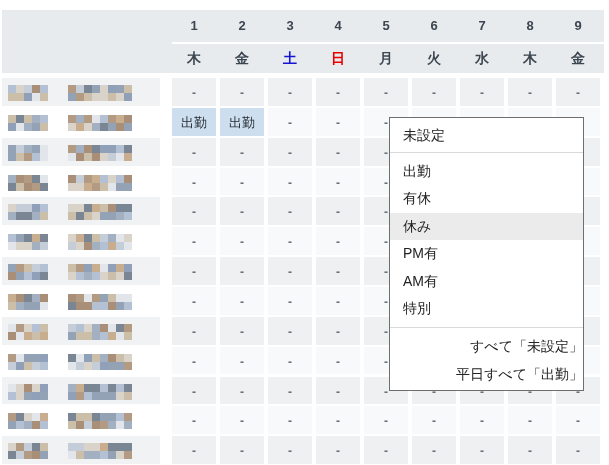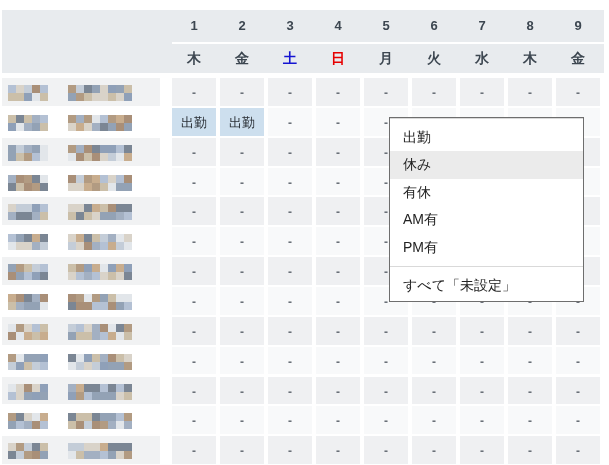--- a/index.html
+++ b/index.html
@@ -34,21 +34,21 @@
   .mosaic-name{left:66px;grid-template-columns:repeat(8,8px);}
   
   .menu{position:absolute;left:389px;top:117px;width:195px;box-sizing:border-box;z-index:10;
         background:#ffffff;border:1px solid #6e6e6e;font-size:14px;color:#222222;}
   .menu-item{padding-left:13px;white-space:nowrap;cursor:default;}
   .mi-a{height:34px;line-height:34px;}
   .mi-b{height:27.4px;line-height:27.4px;}
   .mi-c{height:28px;line-height:28px;}
   .menu-sep{border-top:1px solid #d9d9d9;height:0;}
   .grp-b{padding:5px 0;}
-  .grp-c{padding:4px 0 2px;}
+  .grp-c{padding:4px 0 2px;text-align:right;}
   .highlight{background:#ebebeb;}
 </style>
 </head>
 <body>
 
 <div class="stage">
   <div class="header-band"></div>
   <div class="header-sep"></div>
   <div id="day-headers">
       <div class="day-num" style="left: 172px;">1</div>
@@ -625,26 +625,31 @@
         <div class="cell gray" style="left: 268px;"><span class="dash">-</span></div>
         <div class="cell gray" style="left: 316px;"><span class="dash">-</span></div>
         <div class="cell gray" style="left: 364px;"><span class="dash">-</span></div>
         <div class="cell gray" style="left: 412px;"><span class="dash">-</span></div>
         <div class="cell gray" style="left: 460px;"><span class="dash">-</span></div>
         <div class="cell gray" style="left: 508px;"><span class="dash">-</span></div>
         <div class="cell gray" style="left: 556px;"><span class="dash">-</span></div>
       </div>
     </div>
   <div class="menu" id="menu">
+      <div>
+        <div class="menu-item mi-a">未設定</div>
+      </div>
       <div class="menu-sep"></div>
       <div class="grp-b">
         <div class="menu-item mi-b">出勤</div>
+        <div class="menu-item mi-b">有休</div>
         <div class="menu-item mi-b highlight">休み</div>
-        <div class="menu-item mi-b">有休</div>
+        <div class="menu-item mi-b">PM有</div>
         <div class="menu-item mi-b">AM有</div>
-        <div class="menu-item mi-b">PM有</div>
+        <div class="menu-item mi-b">特別</div>
       </div>
       <div class="menu-sep"></div>
       <div class="grp-c">
         <div class="menu-item mi-c">すべて「未設定」</div>
+        <div class="menu-item mi-c">平日すべて「出勤」</div>
       </div>
     </div>
 </div>
 
 </body></html>

